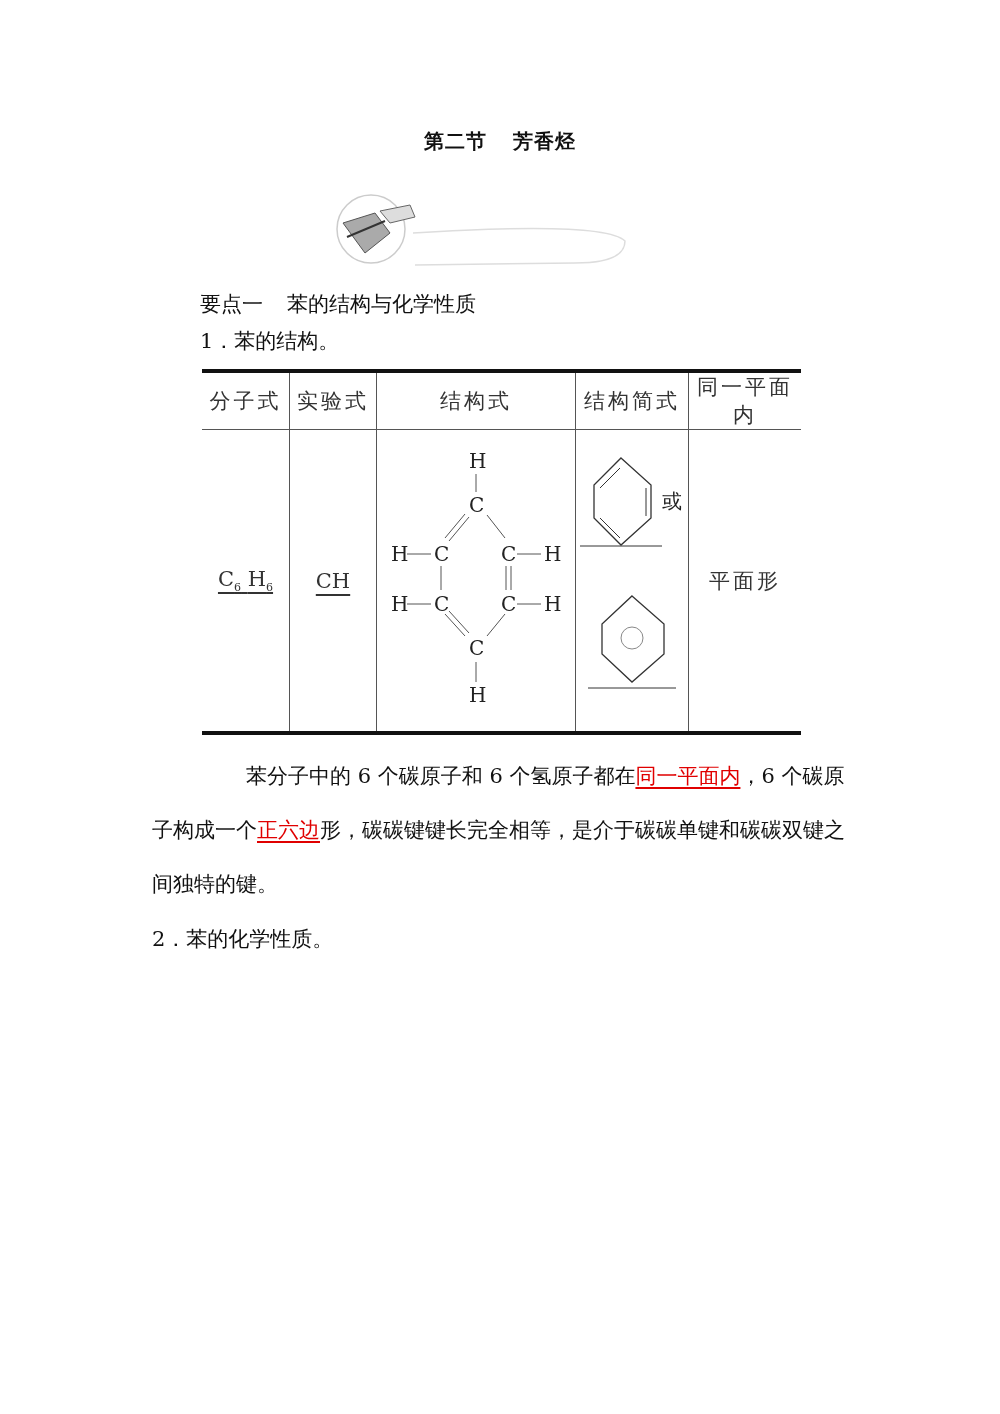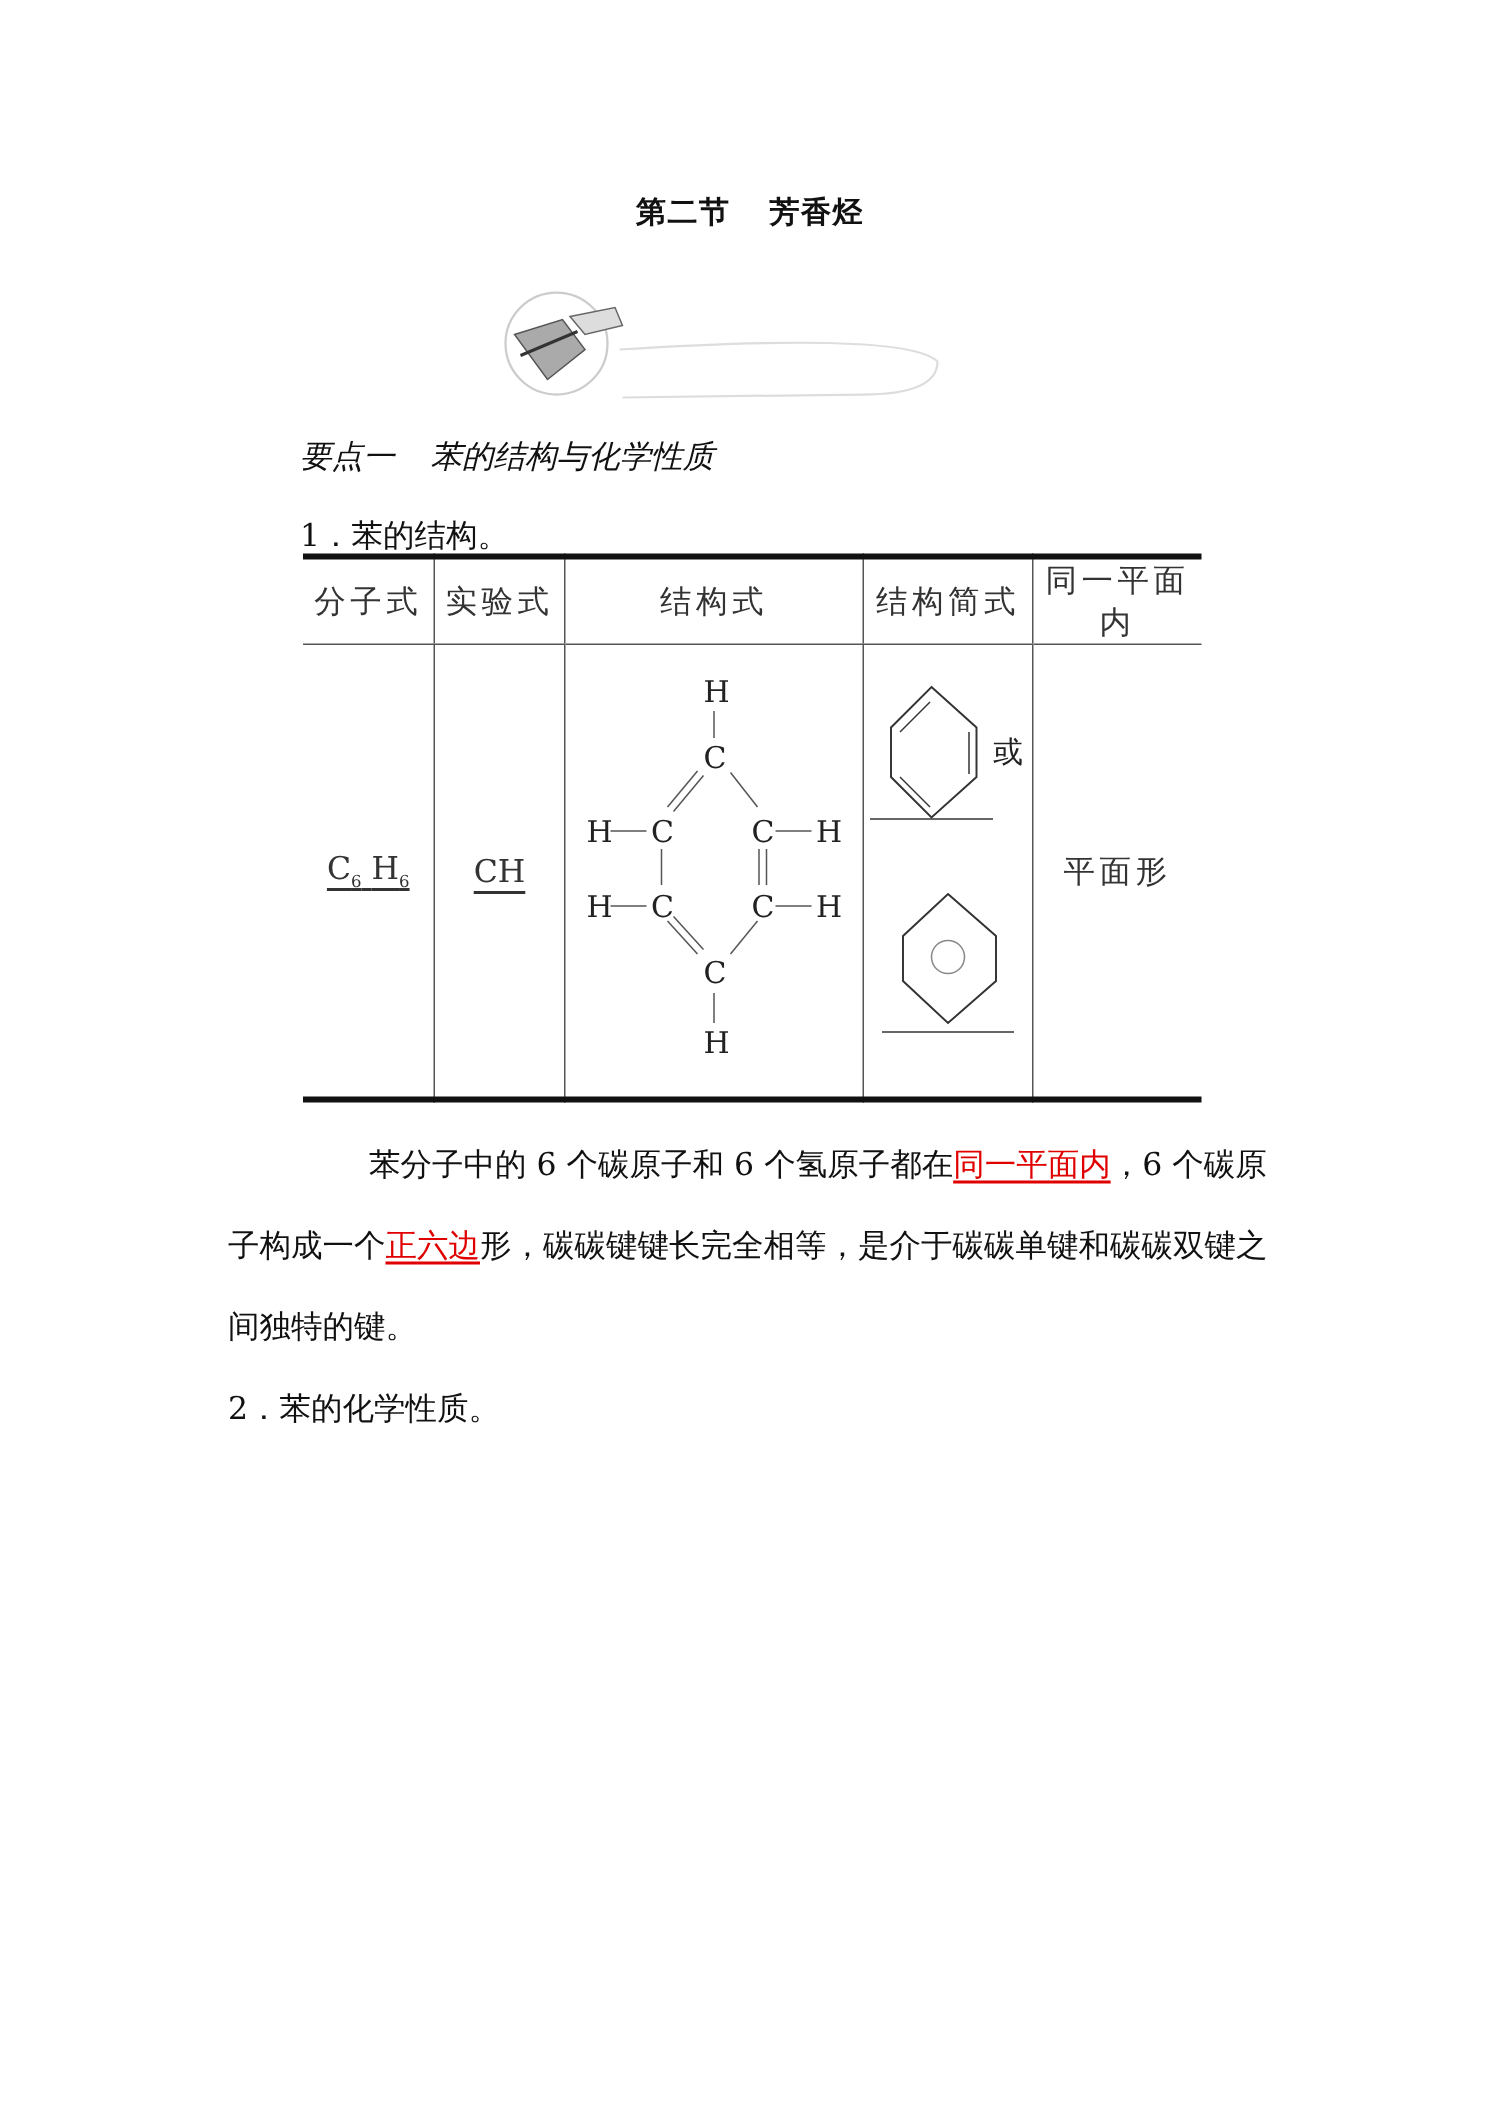--- a/index.html
+++ b/index.html
@@ -6,23 +6,23 @@
   body { width: 1000px; height: 1414px; position: relative; overflow: hidden;
          font-family: "DejaVu Serif", "Liberation Serif", serif; color: #111; }
   .abs { position: absolute; }
   .title { left: 0; width: 1000px; top: 128px; text-align: center;
            font-family: "DejaVu Sans", sans-serif; font-weight: bold; font-size: 20px; letter-spacing: 1px; }
   .title .gap { display: inline-block; width: 26px; }
   .banner { left: 335px; top: 193px; width: 300px; height: 75px; }
   .banner-text { position: absolute; left: 92px; top: 14px; font-size: 30px; color: #333; white-space: nowrap; }
   .banner-text .small { font-size: 25px; font-family: "DejaVu Serif", serif; color:#555; }
   .banner-text .big { font-weight: bold; font-style: italic; font-size: 36px; letter-spacing: 10px; color:#222; }
-  .heading { left: 200px; top: 290px; font-family: "DejaVu Sans", sans-serif; font-size: 21px; font-style: italic; }
+  .heading { left: 200px; top: 290px; font-family: "DejaVu Sans", sans-serif; font-size: 21px; }
   .heading .gap { display: inline-block; width: 24px; }
-  .sub { left: 200px; top: 343px; font-size: 21px; }
+  .sub { left: 200px; top: 327px; font-size: 21px; }
   table.t { position: absolute; left: 202px; top: 369px; width: 599px; border-collapse: collapse;
             border-top: 4px solid #111; border-bottom: 4px solid #111; font-size: 21px; }
   table.t th { font-weight: normal; height: 48px; border-bottom: 1px solid #555; color: #333; letter-spacing: 3px; }
   table.t td, table.t th { border-left: 1px solid #555; text-align: center; padding: 0; }
   table.t td:first-child, table.t th:first-child { border-left: none; }
   table.t td { height: 296px; vertical-align: middle; }
   .u { text-decoration: underline; text-underline-offset: 6px; color: #333; }
   .formula sub { font-size: 11px; }
   .para { left: 152px; width: 700px; font-size: 21px; line-height: 54px; }
   .red { color: #e00000; text-decoration: underline; text-underline-offset: 4px; }

